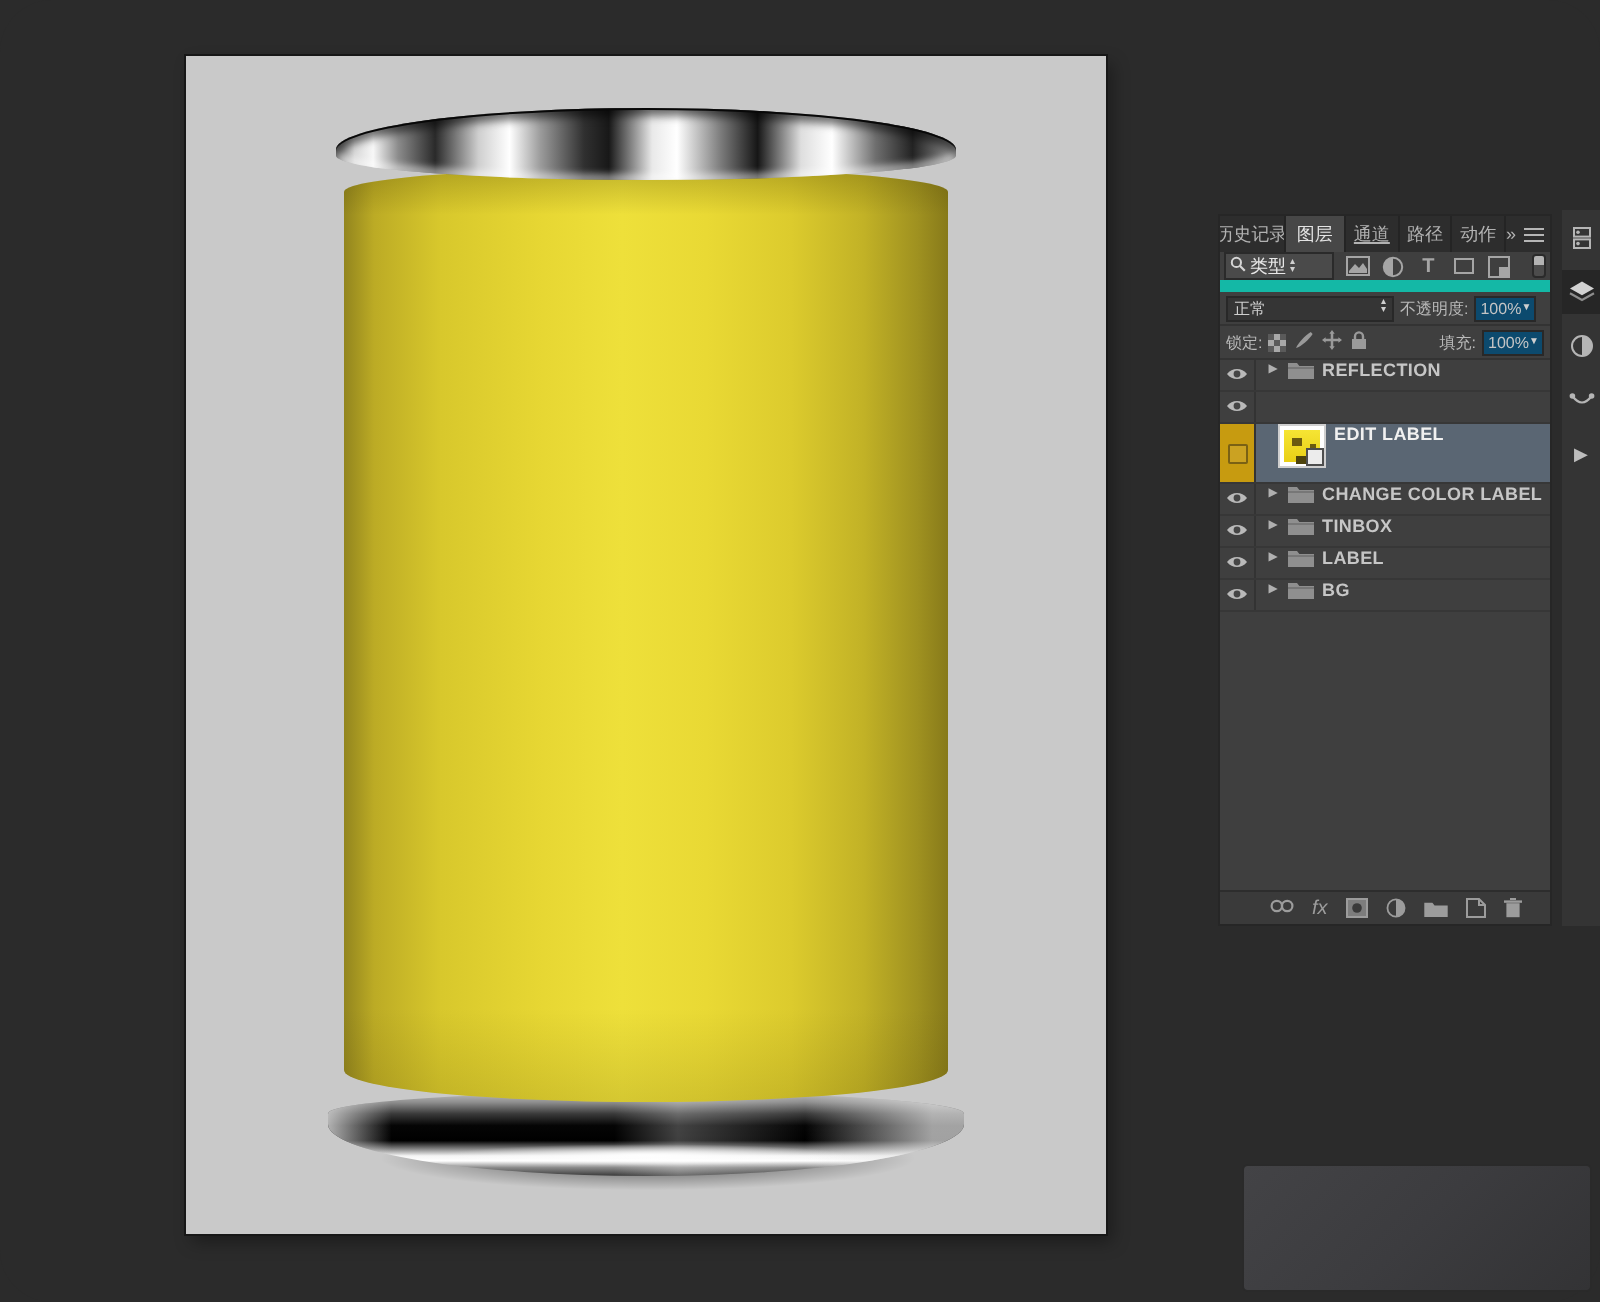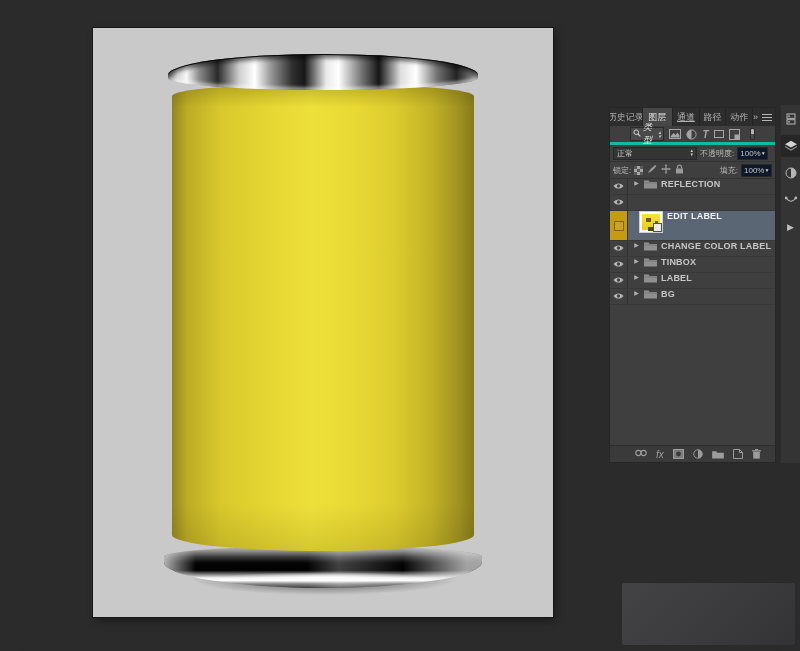--- a/index.html
+++ b/index.html
@@ -39,39 +39,39 @@
          border-right:1px solid #242424; overflow:hidden; white-space:nowrap; font-size:9px; }
   .tab.t0 { width:33px; } .tab.t1 { width:31px; } .tab.t2 { width:27px;text-decoration:underline; }
   .tab.t3 { width:27px; } .tab.t4 { width:27px; }
   .tab.active { background:#474747; color:#e3e3e3; }
   .tab-spacer { flex:1; }
   .tab-extra { display:flex; align-items:center; gap:4px; padding-right:3px; color:#b5b5b5; }
   .dbl-chev { font-size:9px; line-height:1; }
   .menu-icon { width:10px; height:7px;
       background:repeating-linear-gradient(180deg,#b5b5b5 0 1px,transparent 1px 3px); }
 
-  .filter-row { flex:0 0 19px; display:flex; align-items:center; gap:5px; padding:0 20px;
-                border-bottom:3px solid #14b8a6;font-style:italic; }
+  .filter-row { flex:0 0 19px; display:flex; align-items:center; gap:5px; padding:0 2px;
+                border-bottom:6px solid #14b8a6; }
   .kind-select { width:56px; height:14px; background:#4a4a4a; border:1px solid #2a2a2a;
                  display:flex; align-items:center; gap:2px; padding:0 2px; color:#e8e8e8; }
   .updown { font-size:5px; line-height:4px; color:#cfcfcf; text-align:center; }
   .ficon { width:13px; height:12px; display:flex; align-items:center; justify-content:center; color:#a5a5a5; }
   .ficon svg { display:block; }
   .f-type { font-size:10px; font-weight:bold; color:#a5a5a5; }
   .f-shape { width:10px; height:8px; border:1px solid #a5a5a5; }
   .filter-spacer { flex:1; }
   .f-toggle { width:7px; height:12px; border-radius:2px;
       background:linear-gradient(180deg,#b3b3b3 0 45%,#4c4c4c 45% 100%); border:1px solid #2a2a2a; }
 
   .blend-row, .lock-row { flex:0 0 17px; display:flex; align-items:center; gap:3px;
       padding:0 3px; border-bottom:1px solid #333; font-size:8px; color:#b9b9b9; }
   .select { height:13px; background:#353535; border:1px solid #282828; display:flex;
             align-items:flex-start; justify-content:space-between; padding:0 3px; color:#cfcfcf; }
   .blend-select { width:84px; }
-  .value-box { width:31px; height:13px; background:#0f172a; border:1px solid #282828;
+  .value-box { width:31px; height:13px; background:#0c4a6e; border:1px solid #282828;
                display:flex; align-items:center; justify-content:space-between; padding:0 2px; color:#c4c4c4; }
   .tiny-arrow { font-size:5px; color:#cfcfcf; }
   .lbl { white-space:nowrap; }
   .lock-icons { display:flex; align-items:center; gap:4px; }
   .checker { width:9px; height:9px; background-color:#5a5a5a;
       background-image:linear-gradient(45deg,#a8a8a8 25%,transparent 25%,transparent 75%,#a8a8a8 75%),
                        linear-gradient(45deg,#a8a8a8 25%,transparent 25%,transparent 75%,#a8a8a8 75%);
       background-size:6px 6px; background-position:0 0,3px 3px; }
   .spacer { flex:1; }
 

